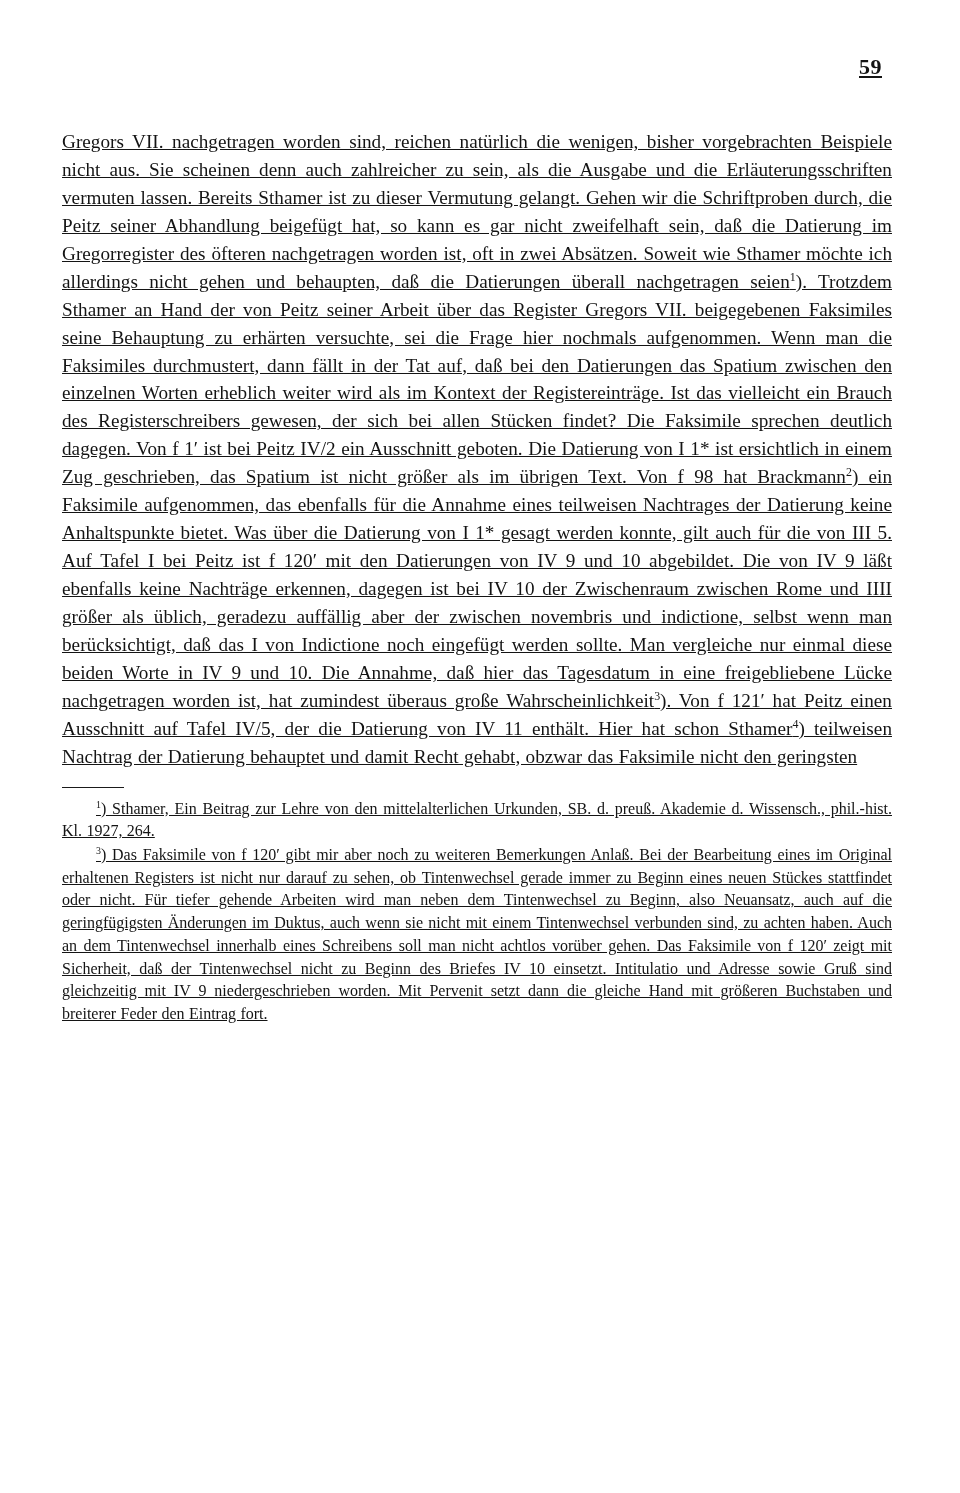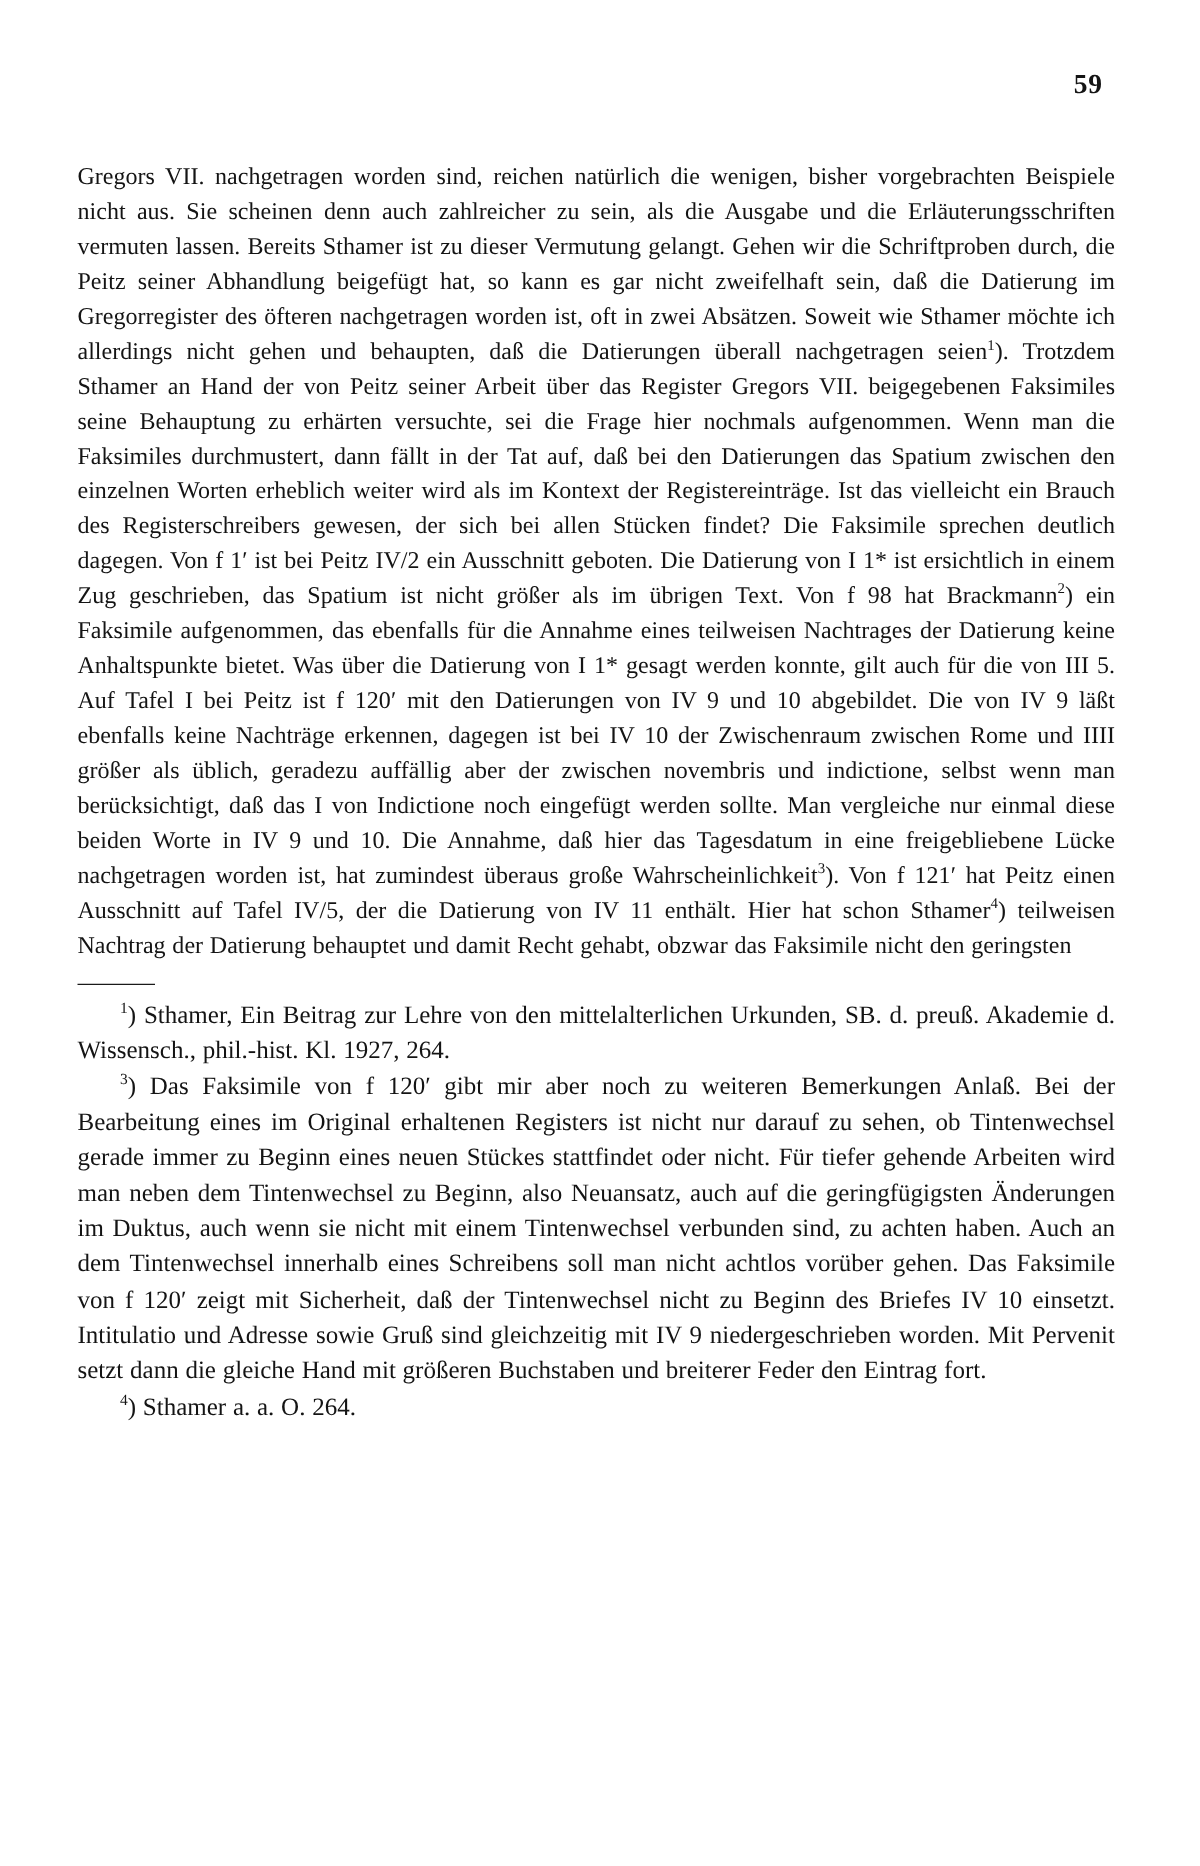--- a/index.html
+++ b/index.html
@@ -15,20 +15,21 @@
     position: relative;
     overflow: hidden;
   }
   .page {
     position: absolute;
     top: 0; left: 0;
     width: 960px;
     height: 1493px;
     box-sizing: border-box;
     padding: 40px 68px 32px 62px;
+    text-decoration: underline;
   }
   .page-number {
     text-align: right;
     font-size: 22px;
     font-weight: bold;
     font-family: "Liberation Serif", serif;
     letter-spacing: 0.5px;
     margin: 14px 10px 0 0;
   }
   .body-text {
@@ -51,21 +52,21 @@
     line-height: 0;
   }
   .footnote-rule {
     width: 62px;
     border: 0;
     border-top: 1.6px solid #1a1a1a;
     margin: 16px 0 10px 0;
     text-align: left;
   }
   .footnotes {
-    font-size: 20px;
+    font-size: 16px;
     line-height: 1.42;
     text-align: justify;
     word-spacing: 0.4px;
   }
   .footnotes p {
     margin: 0 0 1px 0;
   }
   .fn-indent {
     text-indent: 34px;
   }
@@ -83,16 +84,15 @@
 
   <div class="body-text">
     <p><span>Gregors VII. nachgetragen worden sind, reichen natürlich die wenigen, bisher vorgebrachten Beispiele nicht aus. Sie scheinen denn auch zahlreicher zu sein, als die Ausgabe und die Erläuterungsschriften vermuten lassen. Bereits Sthamer ist zu dieser Vermutung gelangt. Gehen wir die Schriftproben durch, die Peitz seiner Abhandlung beigefügt hat, so kann es gar nicht zweifelhaft sein, daß die Datierung im Gregorregister des öfteren nachgetragen worden ist, oft in zwei Absätzen. Soweit wie Sthamer möchte ich allerdings nicht gehen und behaupten, daß die Datierungen überall nachgetragen seien</span><sup>1</sup><span>). Trotzdem Sthamer an Hand der von Peitz seiner Arbeit über das Register Gregors VII. beigegebenen Faksimiles seine Behauptung zu erhärten versuchte, sei die Frage hier nochmals aufgenommen. Wenn man die Faksimiles durchmustert, dann fällt in der Tat auf, daß bei den Datierungen das Spatium zwischen den einzelnen Worten erheblich weiter wird als im Kontext der Registereinträge. Ist das vielleicht ein Brauch des Registerschreibers gewesen, der sich bei allen Stücken findet? Die Faksimile sprechen deutlich dagegen. Von f 1′ ist bei Peitz IV/2 ein Ausschnitt geboten. Die Datierung von I 1* ist ersichtlich in einem Zug geschrieben, das Spatium ist nicht größer als im übrigen Text. Von f 98 hat Brackmann</span><sup>2</sup><span>) ein Faksimile aufgenommen, das ebenfalls für die Annahme eines teilweisen Nachtrages der Datierung keine Anhaltspunkte bietet. Was über die Datierung von I 1* gesagt werden konnte, gilt auch für die von III 5. Auf Tafel I bei Peitz ist f 120′ mit den Datierungen von IV 9 und 10 abgebildet. Die von IV 9 läßt ebenfalls keine Nachträge erkennen, dagegen ist bei IV 10 der Zwischenraum zwischen Rome und IIII größer als üblich, geradezu auffällig aber der zwischen novembris und indictione, selbst wenn man berücksichtigt, daß das I von Indictione noch eingefügt werden sollte. Man vergleiche nur einmal diese beiden Worte in IV 9 und 10. Die Annahme, daß hier das Tagesdatum in eine freigebliebene Lücke nachgetragen worden ist, hat zumindest überaus große Wahrscheinlichkeit</span><sup>3</sup><span>). Von f 121′ hat Peitz einen Ausschnitt auf Tafel IV/5, der die Datierung von IV 11 enthält. Hier hat schon Sthamer</span><sup>4</sup><span>) teilweisen Nachtrag der Datierung behauptet und damit Recht gehabt, obzwar das Faksimile nicht den geringsten</span></p>
   </div>
 
   <hr class="footnote-rule">
 
   <div class="footnotes">
     <p class="fn-indent"><sup>1</sup><span>) Sthamer, Ein Beitrag zur Lehre von den mittelalterlichen Urkunden, SB. d. preuß. Akademie d. Wissensch., phil.-hist. Kl. 1927, 264.</span></p>
     <p class="fn-indent"><sup>3</sup><span>) Das Faksimile von f 120′ gibt mir aber noch zu weiteren Bemerkungen Anlaß. Bei der Bearbeitung eines im Original erhaltenen Registers ist nicht nur darauf zu sehen, ob Tintenwechsel gerade immer zu Beginn eines neuen Stückes stattfindet oder nicht. Für tiefer gehende Arbeiten wird man neben dem Tintenwechsel zu Beginn, also Neuansatz, auch auf die geringfügigsten Änderungen im Duktus, auch wenn sie nicht mit einem Tintenwechsel verbunden sind, zu achten haben. Auch an dem Tintenwechsel innerhalb eines Schreibens soll man nicht achtlos vorüber gehen. Das Faksimile von f 120′ zeigt mit Sicherheit, daß der Tintenwechsel nicht zu Beginn des Briefes IV 10 einsetzt. Intitulatio und Adresse sowie Gruß sind gleichzeitig mit IV 9 niedergeschrieben worden. Mit Pervenit setzt dann die gleiche Hand mit größeren Buchstaben und breiterer Feder den Eintrag fort.</span></p>
-    <p class="fn-last"><sup>4</sup><span>) Sthamer a. a. O. 264.</span></p>
   </div>
 
 </div>
 
 </body></html>

